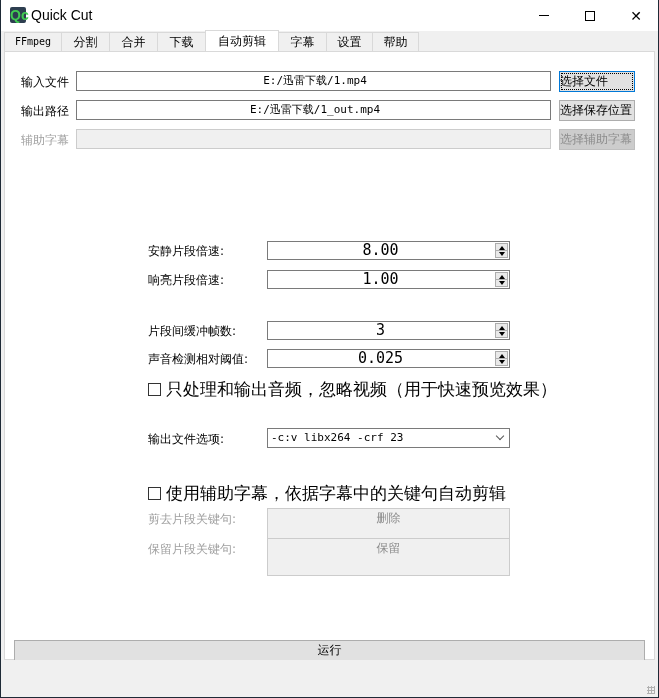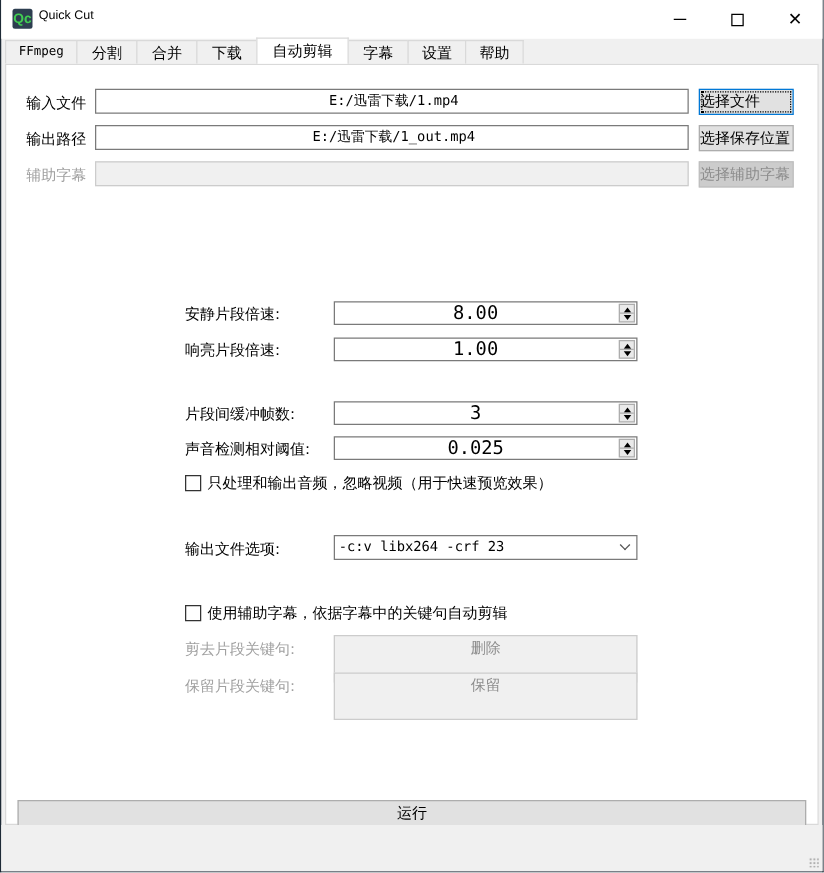--- a/index.html
+++ b/index.html
@@ -1,21 +1,21 @@
 <!DOCTYPE html>
 <html><head>
 <meta charset="utf-8">
 <style>
   * { box-sizing: border-box; margin: 0; padding: 0; }
   html, body { width: 659px; height: 698px; overflow: hidden; background: #ffffff; }
   body { font-family: "DejaVu Sans", "Liberation Sans", sans-serif; font-size: 12px; color: #000; position: relative; }
   .window { position: absolute; left: 0; top: 0; width: 659px; height: 698px; background: #f0f0f0; border-left: 1px solid #1e2a36; border-right: 1px solid #1e2a36; border-bottom: 1px solid #1e2a36; }
   .titlebar { position: absolute; left: 0; top: 0; width: 657px; height: 31px; background: #ffffff; }
-  .app-icon { position: absolute; left: 9px; top: 7px; width: 16px; height: 16px; background: #2d3e50; border-radius: 2px; color: #41cd52; font-size: 11px; font-weight: bold; line-height: 16px; text-align: center; font-family: "Liberation Sans", sans-serif; }
-  .title-text { position: absolute; left: 30px; top: 7px; font-size: 10px; font-family: "Liberation Sans", sans-serif; color: #000; }
+  .app-icon { position: absolute; left: 9px; top: 7px; width: 16px; height: 16px; background: #2d3e50; border-radius: 2px; color: #41cd52; font-size: 14px; font-weight: bold; line-height: 16px; text-align: center; font-family: "Liberation Sans", sans-serif; }
+  .title-text { position: absolute; left: 30px; top: 7px; font-size: 14px; font-family: "Liberation Sans", sans-serif; color: #000; }
   .win-btn { position: absolute; top: 0; width: 46px; height: 31px; display: flex; align-items: center; justify-content: center; font-size: 14px; color: #000; }
   .win-min { left: 520px; }
   .win-max { left: 566px; }
   .win-close { left: 612px; }
   .min-line { width: 10px; height: 1px; background: #000; }
   .max-box { width: 10px; height: 10px; border: 1px solid #000; }
 
   .tabbar { position: absolute; left: 3px; top: 32px; height: 19px; display: flex; }
   .tab { height: 19px; padding: 0; border: 1px solid #d9d9d9; border-bottom: none; background: #f0f0f0; font-size: 12px; line-height: 18px; text-align: center; margin-right: -1px; color: #000; }
   .tab.active { background: #ffffff; height: 21px; margin-top: -2px; line-height: 21px; border-color: #d9d9d9; position: relative; z-index: 2; }
@@ -37,21 +37,21 @@
   .spin-val { position: absolute; left: 0; right: 16px; top: 0; text-align: center; font-family: "DejaVu Sans Mono", monospace; font-size: 15px; line-height: 17px; }
   .spin-btns { position: absolute; right: 1px; top: 1px; width: 13px; height: 15px; border: 1px solid #adadad; background: #e9e9e9; }
   .spin-up, .spin-down { position: absolute; left: 3px; width: 0; height: 0; border-left: 3px solid transparent; border-right: 3px solid transparent; }
   .spin-up { top: 2px; border-bottom: 4px solid #000; }
   .spin-down { top: 8px; border-top: 4px solid #000; }
   .spin-mid { position: absolute; left: 0; right: 0; top: 6px; height: 1px; background: #adadad; }
 
   .combo { position: absolute; height: 20px; border: 1px solid #7a7a7a; background: #fff; font-family: "DejaVu Sans Mono", monospace; font-size: 11px; line-height: 18px; padding-left: 3px; }
   .chevron { position: absolute; right: 6px; top: 4px; width: 6px; height: 6px; border-right: 1px solid #555; border-bottom: 1px solid #555; transform: rotate(45deg); }
 
-  .checkbox-row { position: absolute; display: flex; align-items: center; font-size: 12px; white-space: nowrap; }
+  .checkbox-row { position: absolute; display: flex; align-items: center; font-size: 17px; white-space: nowrap; }
   .checkbox { width: 13px; height: 13px; border: 1px solid #333; background: #fff; margin-right: 5px; }
 
   .flat-btn { position: absolute; height: 38px; border: 1px solid #cccccc; background: #f0f0f0; color: #8c8c8c; font-size: 12px; line-height: 18px; text-align: center; }
 
   .run-btn { position: absolute; left: 13px; top: 640px; width: 631px; height: 21px; border: 1px solid #adadad; background: #e1e1e1; font-size: 12px; line-height: 19px; text-align: center; }
 </style>
 </head>
 <body>
 
 <div class="window">

